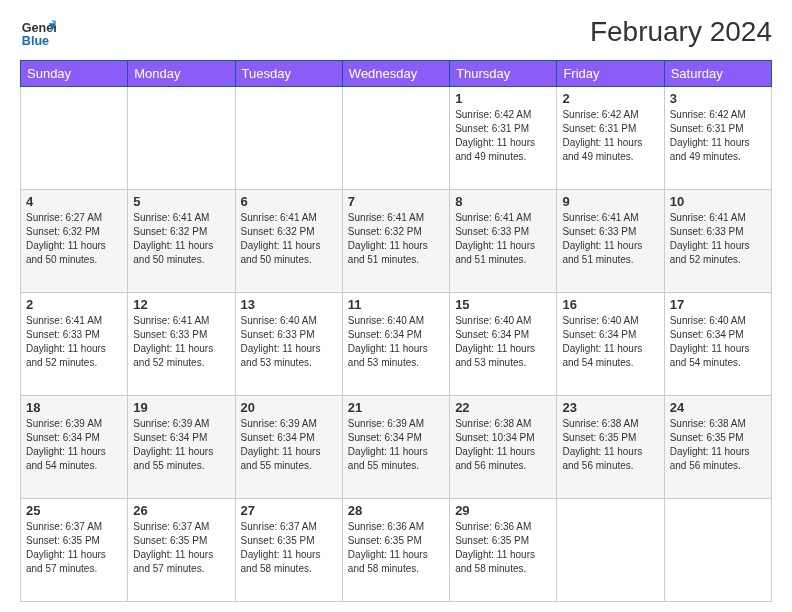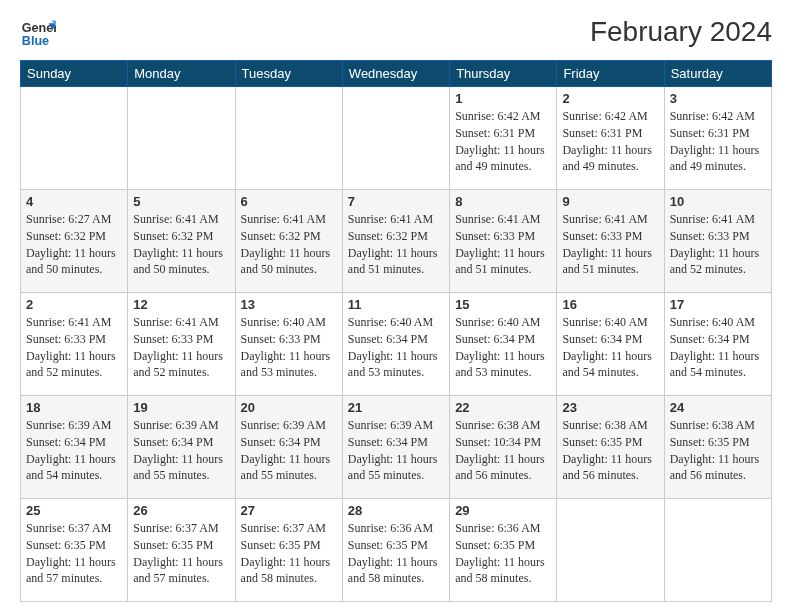--- a/index.html
+++ b/index.html
@@ -70,36 +70,35 @@
       height: 88px;
     }
     .day-number {
       font-size: 13px;
       font-weight: bold;
       color: #333;
       display: block;
       margin-bottom: 2px;
     }
     .day-info {
-      font-size: 12px;
+      font-size: 10px;
       color: #333;
       line-height: 1.4;
-      font-family: Liberation Serif, serif;
     }
     .empty-cell {
       background: #f9f9f9;
     }
     tr:nth-child(even) td {
       background: #f5f5f5;
     }
     tr:nth-child(odd) td {
       background: #fff;
     }
     .calendar thead tr th {
-      background: #0c4a6e;
+      background: #8b5cf6;
     }
   </style>
 </head>
 <body>
 
 <div class="page">
   <div class="header">
     <div class="logo">
       <svg class="logo-icon" viewBox="0 0 40 40">
         <text x="2" y="18" font-size="14" font-weight="bold" fill="#333">General</text>

